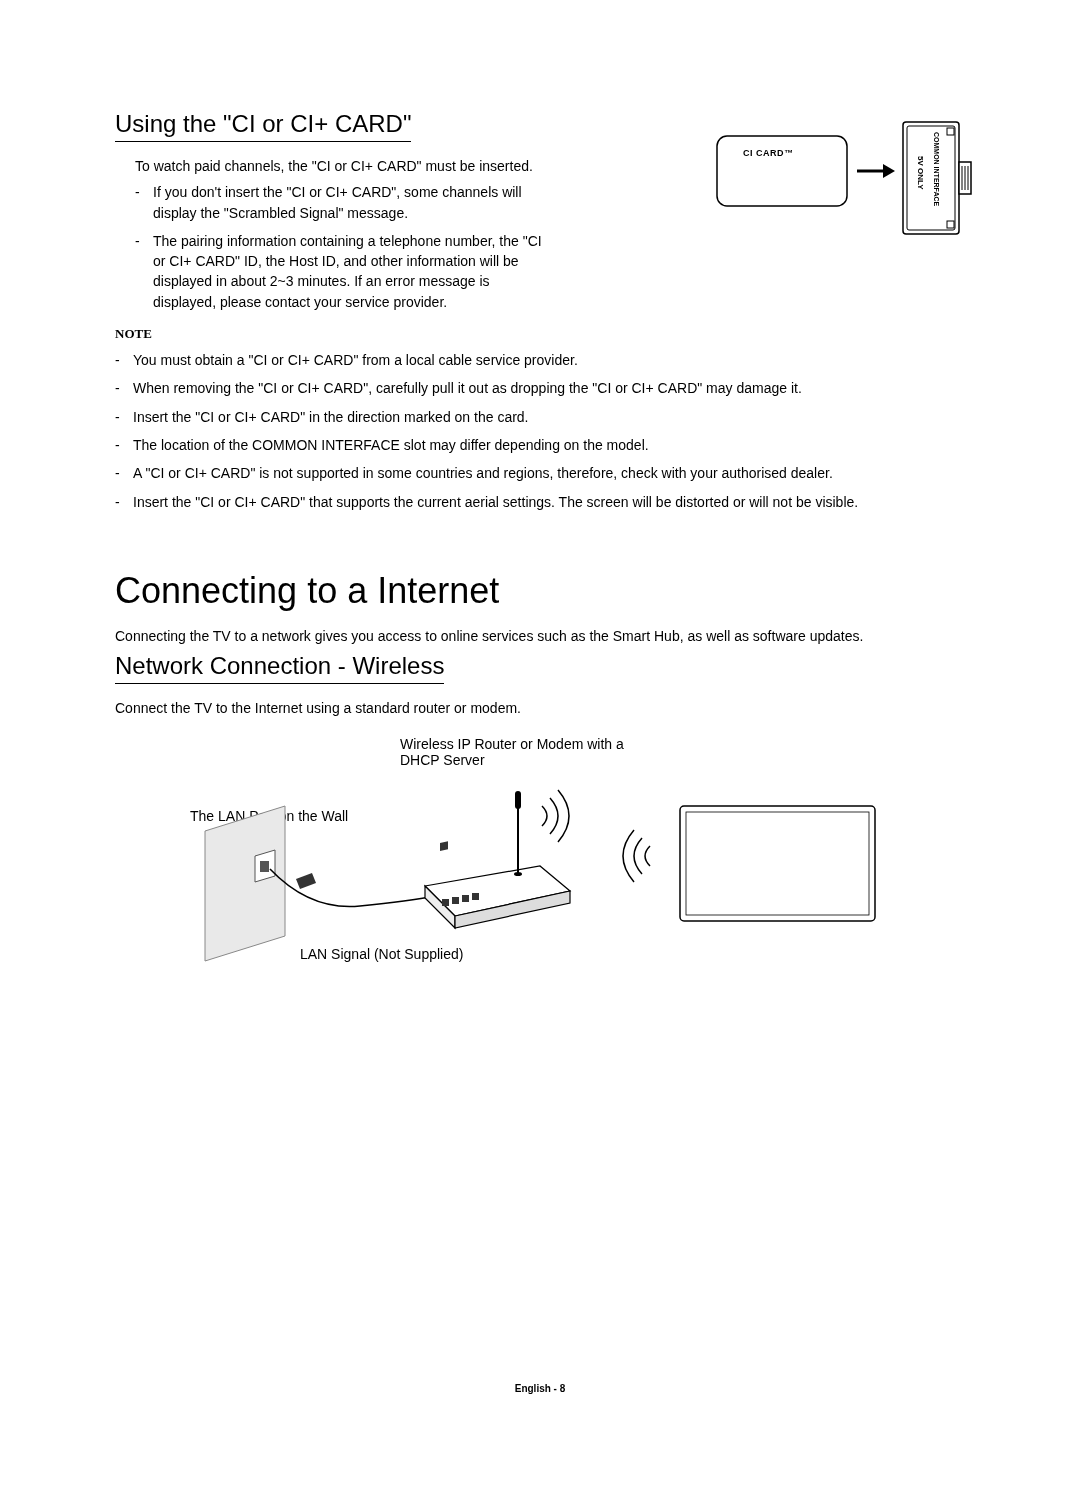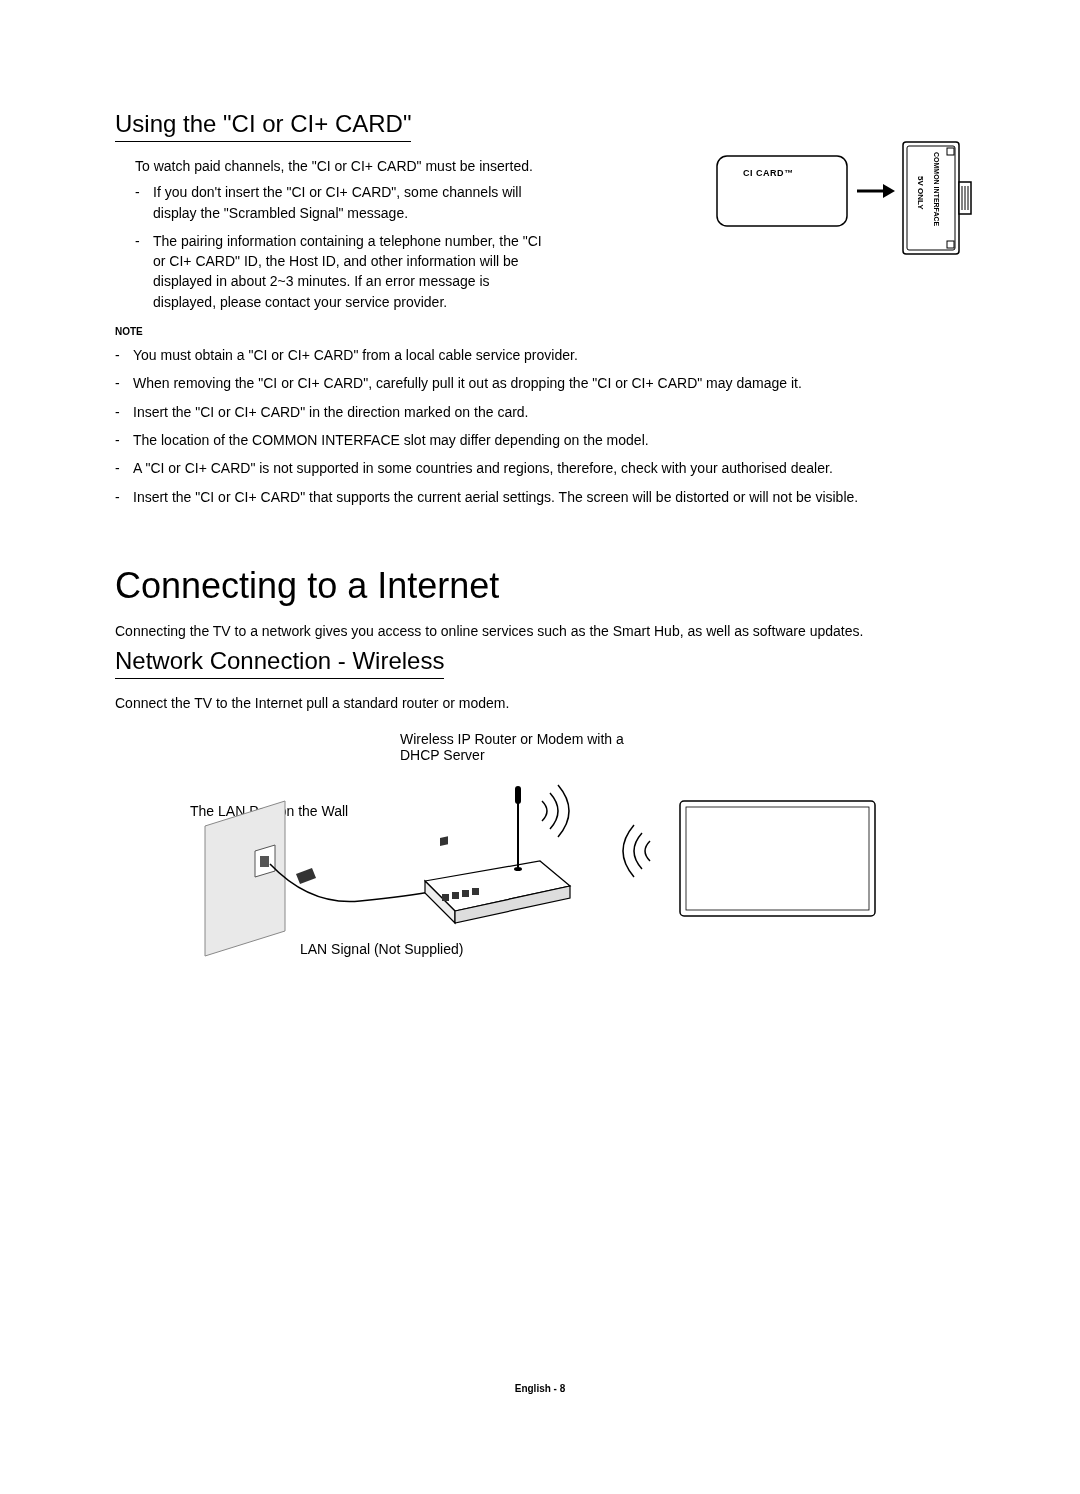--- a/index.html
+++ b/index.html
@@ -44,23 +44,24 @@
   .dashed li {
     position: relative;
     margin-bottom: 8px;
   }
   .dashed li::before {
     content: "-";
     position: absolute;
     left: -18px;
   }
   .note-head {
-    font-size: 10px;
+    font-size: 13px;
     font-weight: bold;
     margin: 6px 0 8px 0;
+    font-family: Liberation Serif, serif;
   }
   .h1 {
     font-size: 36px;
     font-weight: normal;
     margin-top: 58px;
     margin-bottom: 14px;
   }
   .diagram-box {
     position: absolute;
     right: -400px;
@@ -97,21 +98,21 @@
     <div class="flexrow">
       <div>
         <h2 class="h2">Using the "CI or CI+ CARD"</h2>
         <p class="intro col-left" style="width:auto;">To watch paid channels, the "CI or CI+ CARD" must be inserted.</p>
         <ul class="dashed col-left">
           <li>If you don't insert the "CI or CI+ CARD", some channels will display the "Scrambled Signal" message.</li>
           <li>The pairing information containing a telephone number, the "CI or CI+ CARD" ID, the Host ID, and other information will be displayed in about 2~3 minutes. If an error message is displayed, please contact your service provider.</li>
         </ul>
       </div>
 
-      <div class="diagram-box" style="right:-10px; top:28px;">
+      <div class="diagram-box" style="right:-10px; top:8px;">
         <svg width="260" height="120" viewBox="0 0 260 120">
 
           <rect x="2" y="18" width="130" height="70" rx="10" ry="10" fill="#fff" stroke="#000" stroke-width="1.5"></rect>
 
           <line x1="142" y1="53" x2="168" y2="53" stroke="#000" stroke-width="3"></line>
           <polygon points="168,46 168,60 180,53" fill="#000"></polygon>
 
           <rect x="188" y="4" width="56" height="112" rx="3" fill="#fff" stroke="#000" stroke-width="1.5"></rect>
           <rect x="192" y="8" width="48" height="104" rx="2" fill="#fff" stroke="#000" stroke-width="1"></rect>
 
@@ -141,21 +142,21 @@
     </ul>
   </div>
 
   <div>
     <h1 class="h1">Connecting to a Internet</h1>
     <p class="intro">Connecting the TV to a network gives you access to online services such as the Smart Hub, as well as software updates.</p>
   </div>
 
   <div style="">
     <h2 class="h2">Network Connection - Wireless</h2>
-    <p class="intro">Connect the TV to the Internet pull a standard router or modem.</p>
+    <p class="intro">Connect the TV to the Internet using a standard router or modem.</p>
 
     <div class="wireless-diagram">
       <div class="label" style="left:200px; top:0; width:250px;">
         <span>Wireless IP Router or Modem with a DHCP Server</span>
       </div>
       <div class="label" style="left:-10px; top:72px; width:200px;">The LAN Port on the Wall</div>
       <div class="label" style="left:100px; top:210px; width:200px;">LAN Signal (Not Supplied)</div>
 
       <svg width="680" height="240" viewBox="0 0 680 240" style="position:absolute; left:0; top:0;">
 

